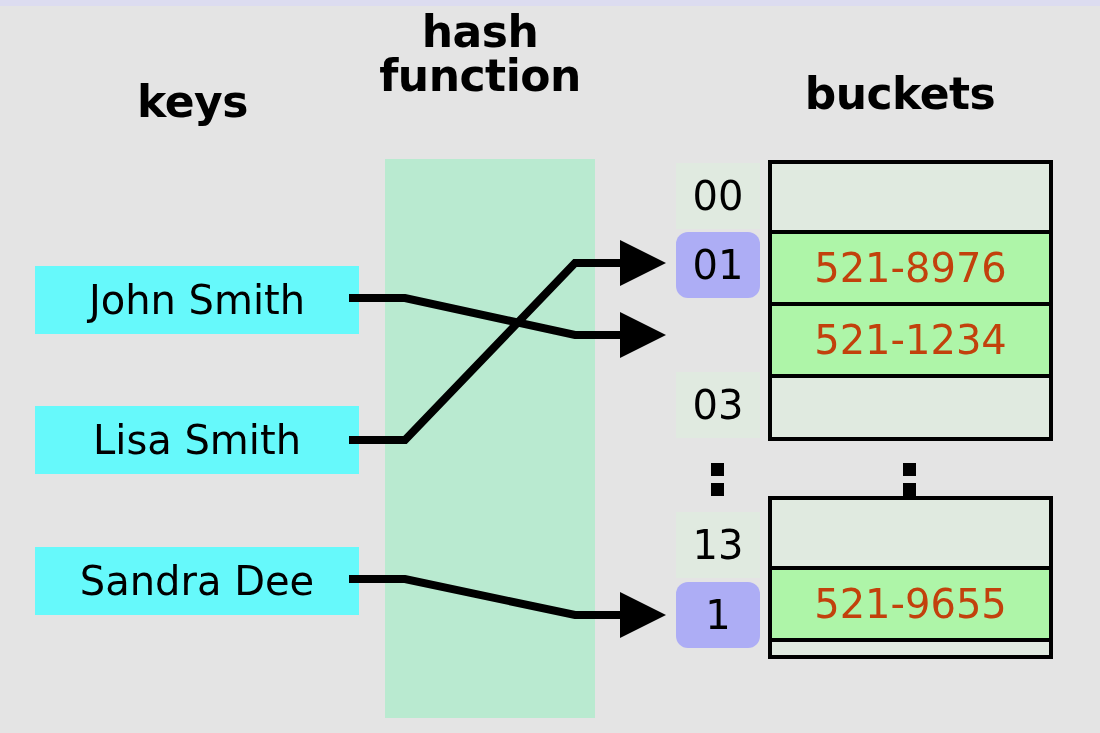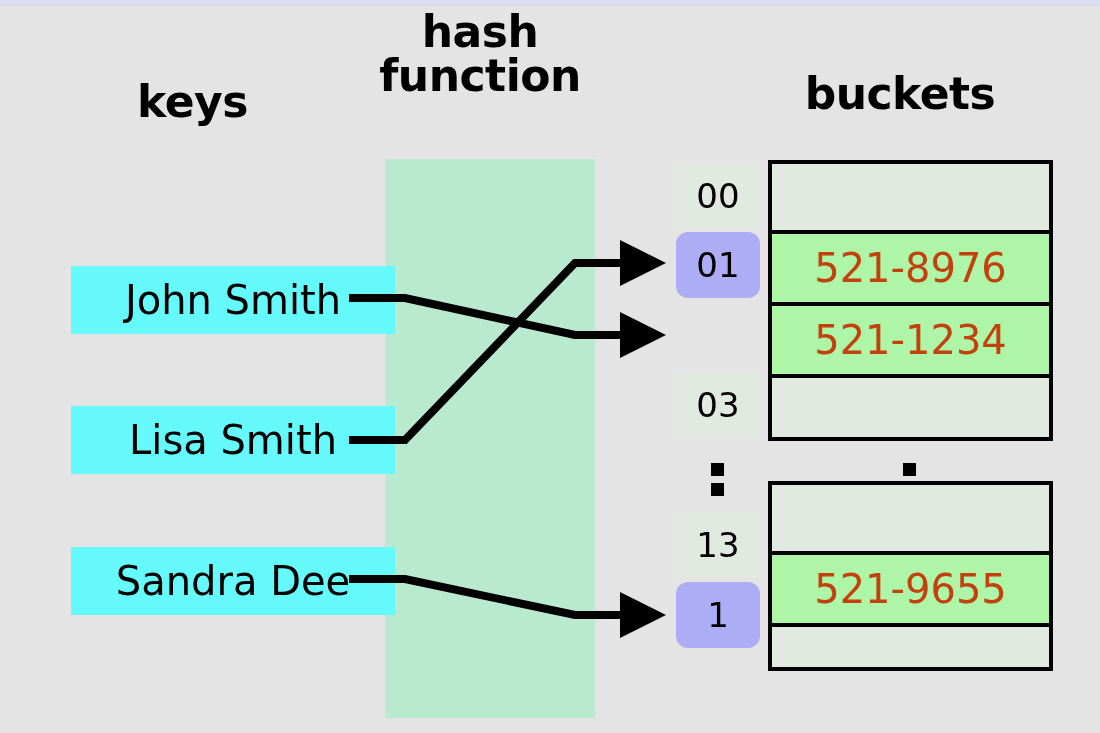--- a/index.html
+++ b/index.html
@@ -53,33 +53,32 @@
     left: 35px;
     width: 324px;
     height: 68px;
     background: #66f9fb;
     display: flex;
     align-items: center;
     justify-content: center;
     font-size: 40px;
     color: #000;
     box-sizing: border-box;
-    margin-left: 36px;
   }
 
   
   .idx-cell {
     position: absolute;
     left: 676px;
     width: 84px;
     background: #e0eae0;
     display: flex;
     align-items: center;
     justify-content: center;
-    font-size: 34px;
+    font-size: 40px;
     color: #000;
     box-sizing: border-box;
   }
   .idx-cell.hl { background: #adadf5; border-radius: 12px; }
 
   
   .bucket-frame {
     position: absolute;
     left: 768px;
     width: 285px;
@@ -147,21 +146,21 @@
   <div class="idx-cell" style="top:512px;height:66px">13</div>
   <div class="idx-cell hl" style="top:582px;height:66px">1</div>
 
   <div class="bucket-frame" style="top:160px;height:281px">
     <div class="bucket-cell" style="top:0px;height:66px"></div>
     <div class="bucket-cell filled sep-top" style="top:66px;height:72px">521-8976</div>
     <div class="bucket-cell filled sep-top" style="top:138px;height:72px">521-1234</div>
     <div class="bucket-cell sep-top" style="top:210px;height:63px"></div>
   </div>
 
-  <div class="bucket-frame" style="top:481px;height:190px">
+  <div class="bucket-frame" style="top:496px;height:163px">
     <div class="bucket-cell" style="top:0px;height:66px"></div>
     <div class="bucket-cell filled sep-top" style="top:66px;height:72px">521-9655</div>
     <div class="bucket-cell sep-top" style="top:138px;height:64px"></div>
   </div>
 
   <svg id="wires" viewBox="0 0 1100 733">
 
     <path d="M 349 298 L 405 298 L 575 335 L 625 335" fill="none" stroke="#000" stroke-width="8" stroke-linejoin="miter" stroke-linecap="butt"></path>
     <polygon points="620,312 666,335 620,358" fill="#000"></polygon>
 

